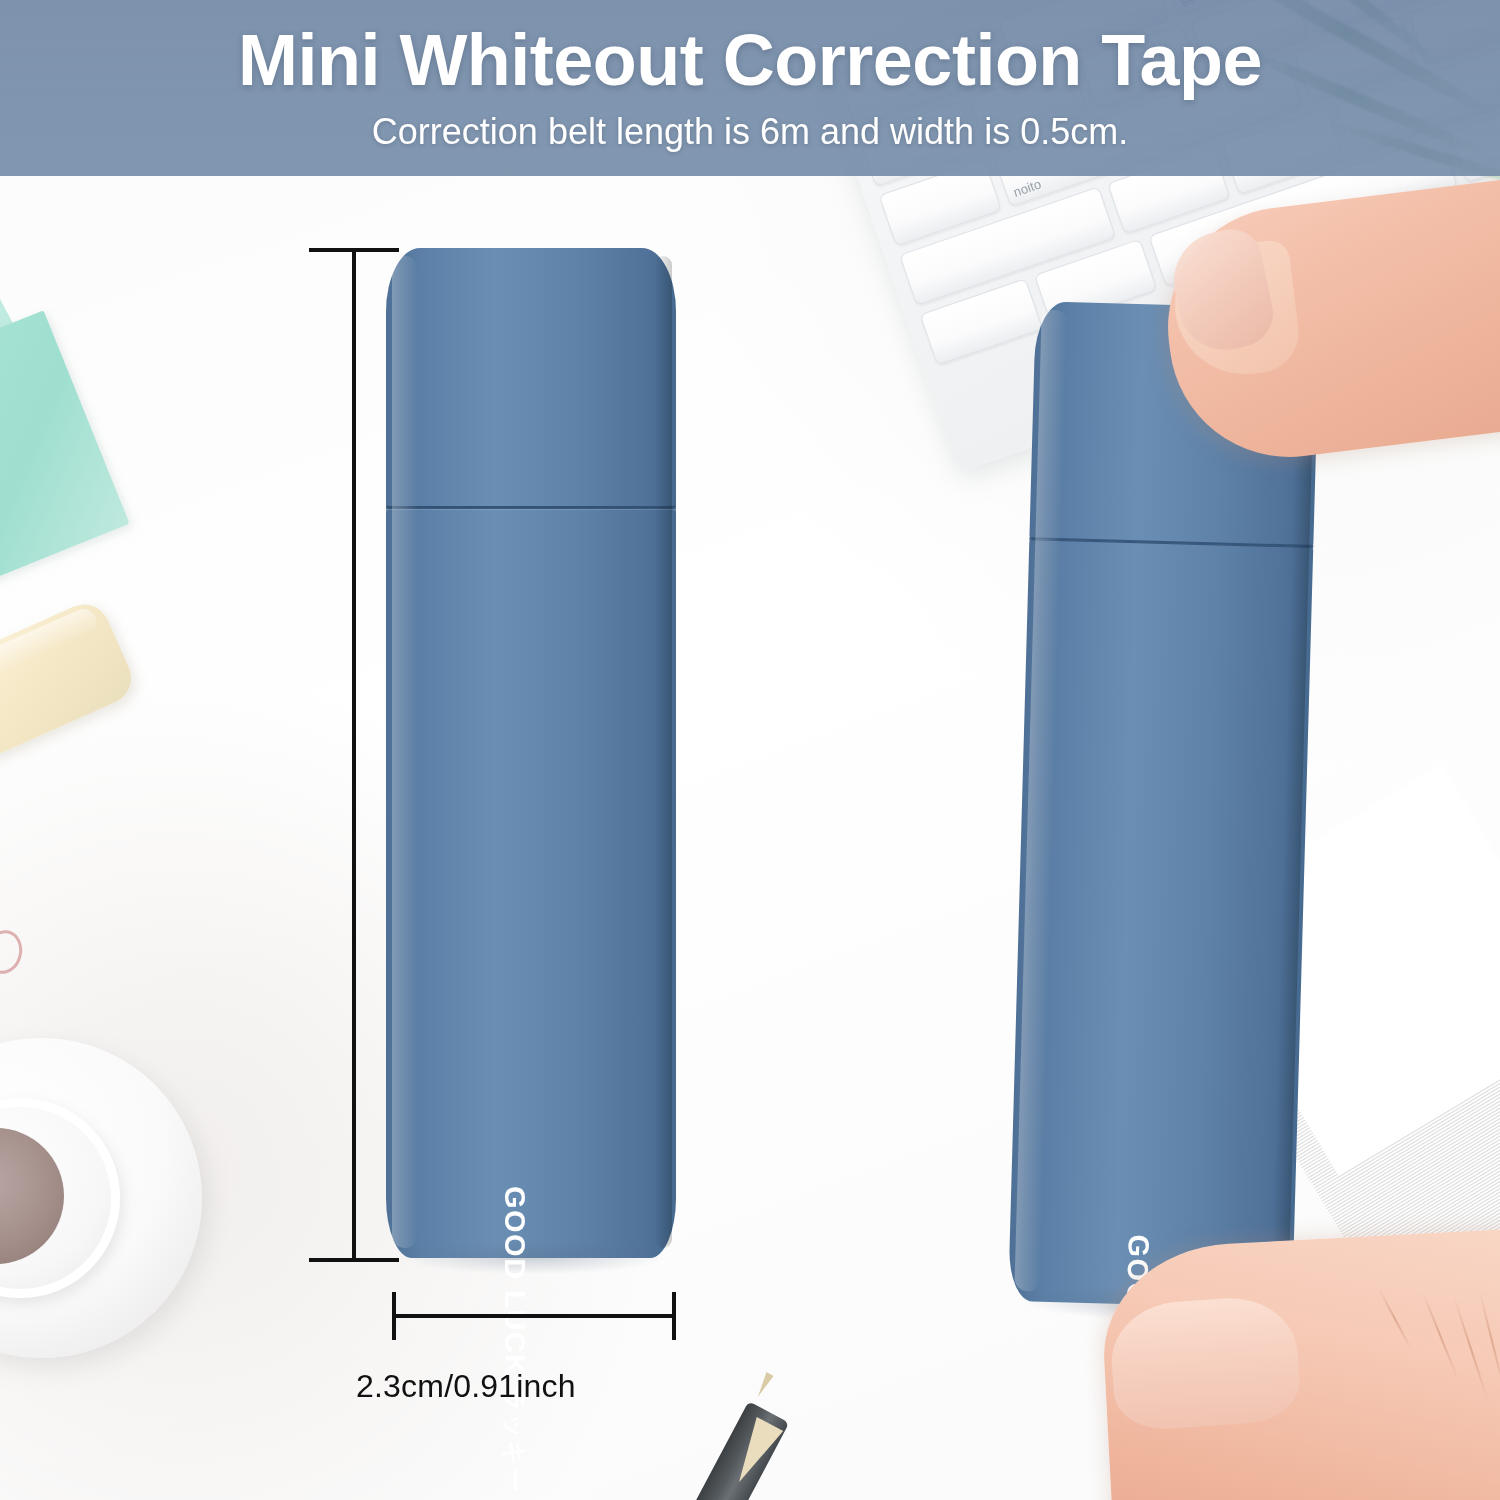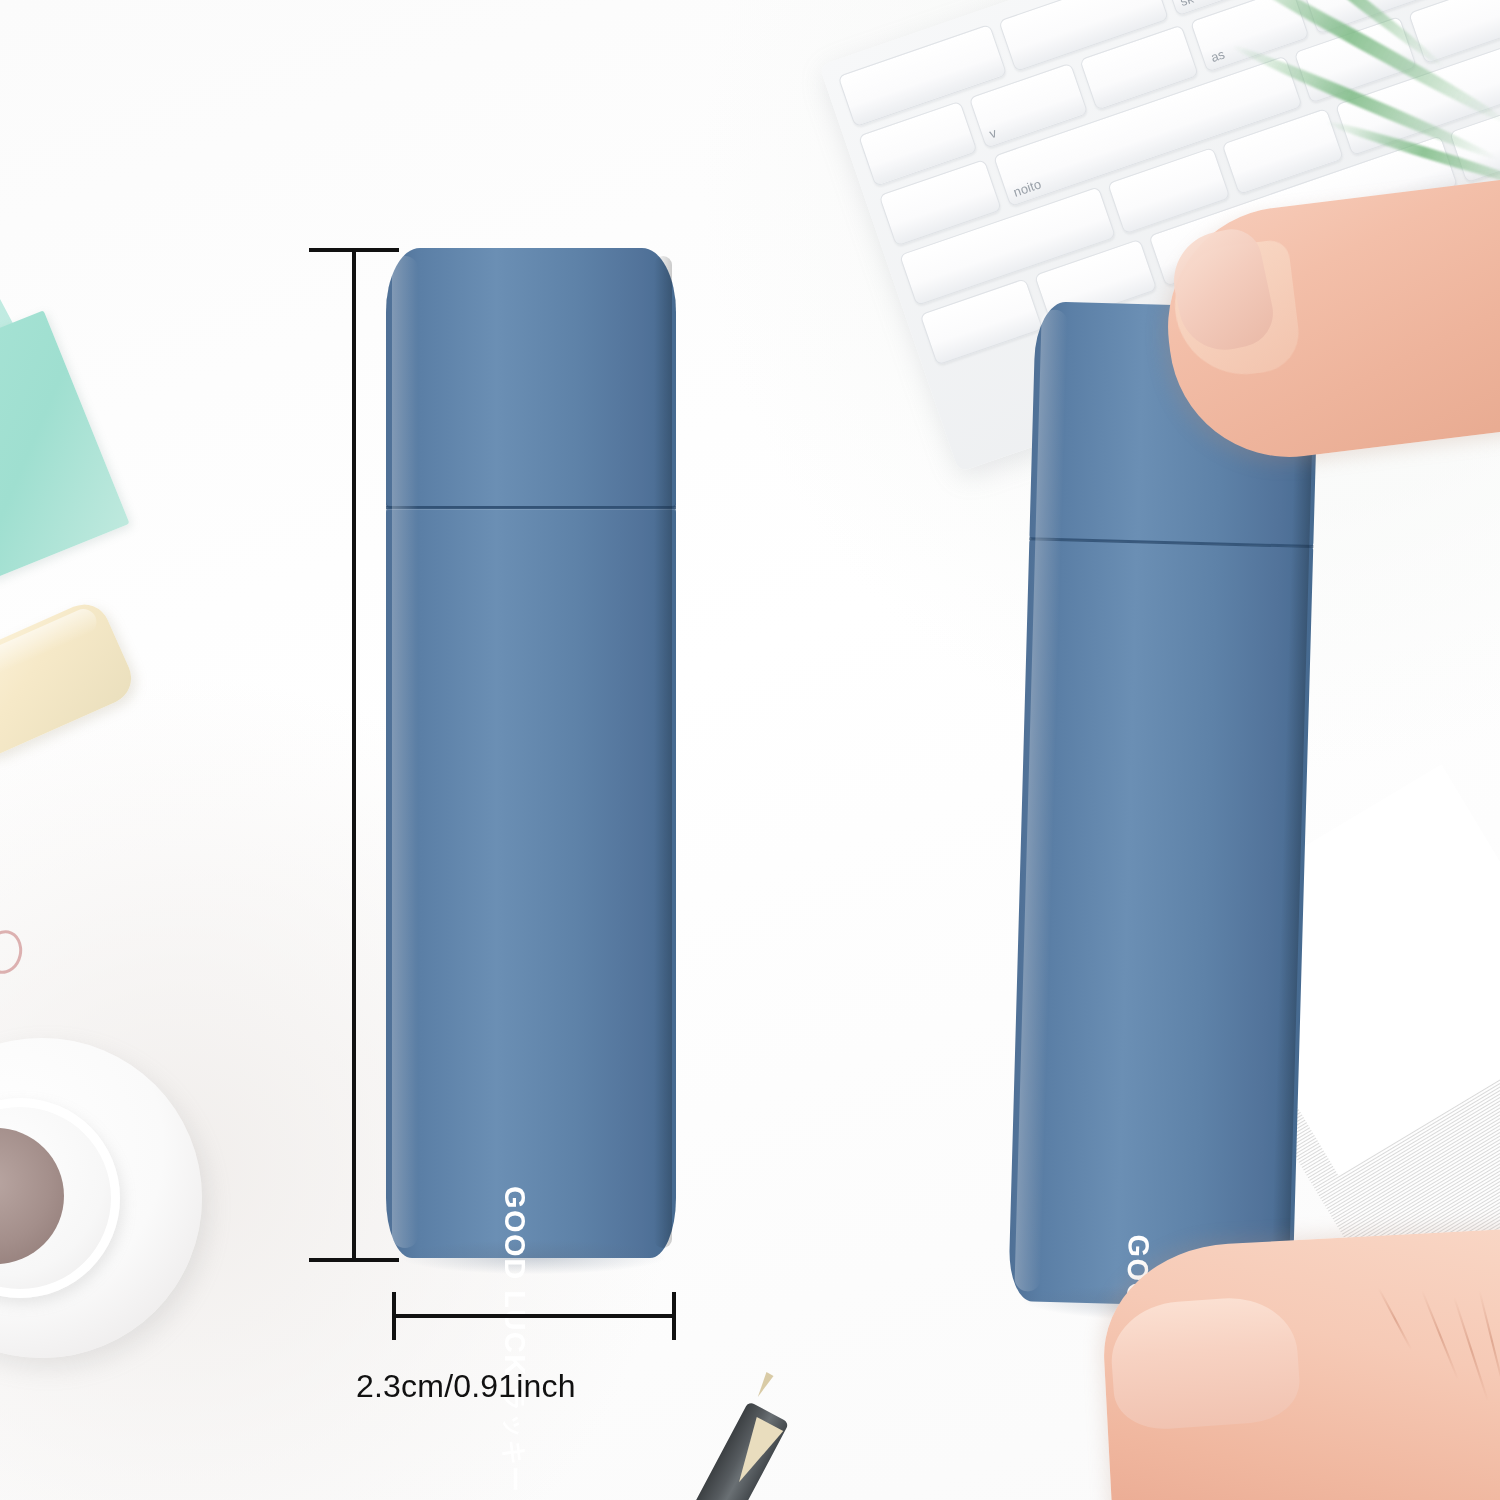--- a/index.html
+++ b/index.html
@@ -551,14 +551,21 @@
     <div class="cap bot"></div>
   </div>
 
   <div class="measure" id="bracket-width">
     <div class="cap l"></div>
     <div class="hline"></div>
     <div class="cap r"></div>
   </div>
   <div class="label-width">2.3cm/0.91inch</div>
 
+  <div class="header">
+    <div class="header-tint"></div>
+    <div class="header-inner">
+      <div class="title">Mini Whiteout Correction Tape</div>
+      <div class="subtitle">Correction belt length is 6m and width is 0.5cm.</div>
+    </div>
+  </div>
 
 </div>
 
 </body></html>

